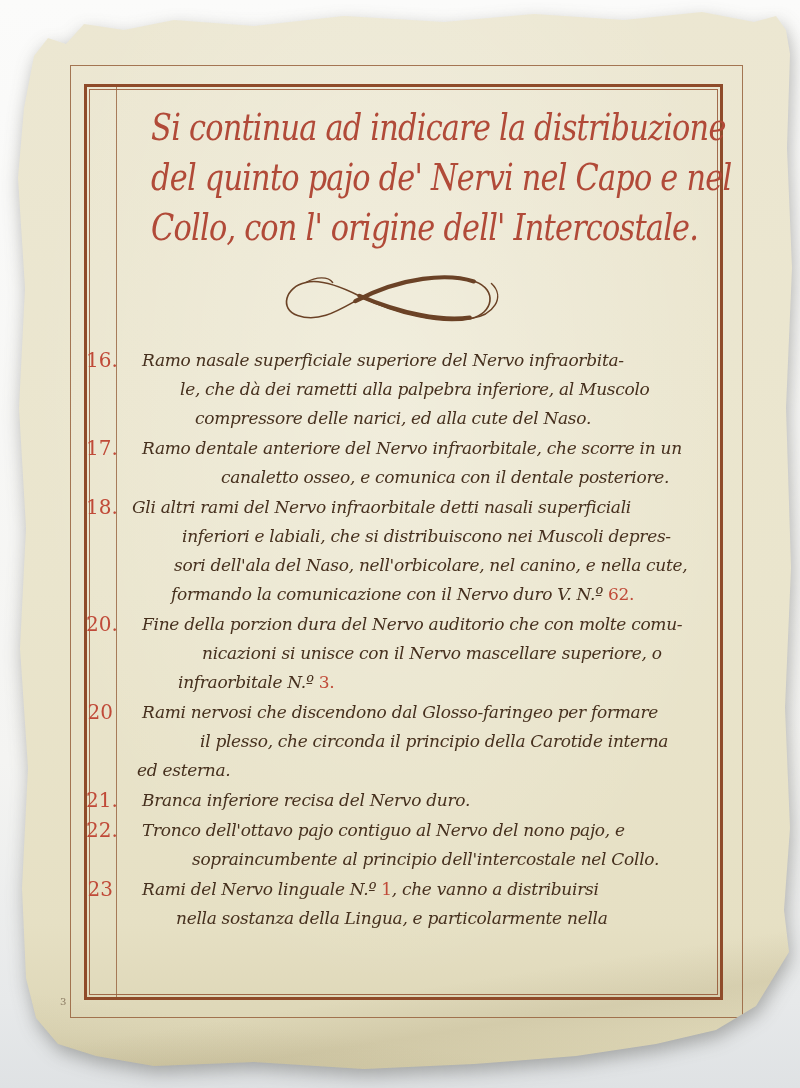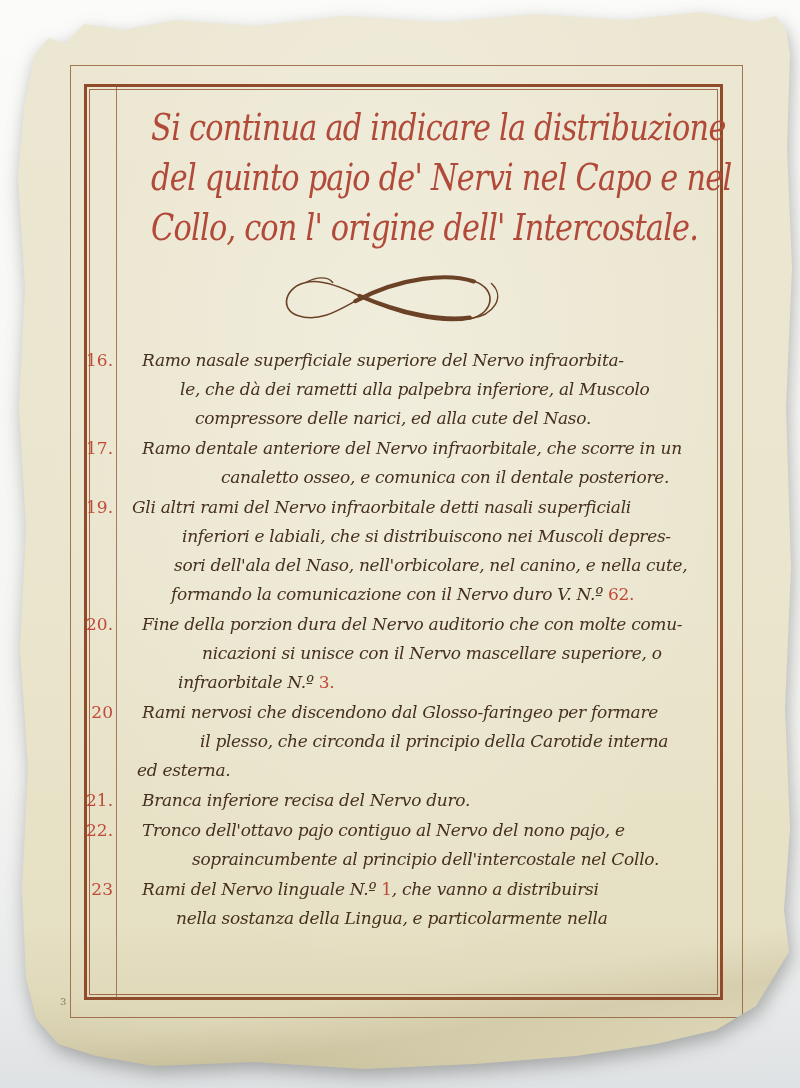--- a/index.html
+++ b/index.html
@@ -70,21 +70,21 @@
     width:238px;height:66px;
   }
   
   .items{
     position:absolute;left:72px;top:338px;right:76px;
     color:var(--ink);
   }
   .item-row{display:flex;margin-bottom:1px;}
   .item-number{
     width:30px;flex:0 0 30px;text-align:right;padding-right:3px;
-    color:var(--number-red);font-size:17px;line-height:29px;
+    color:var(--number-red);font-size:20px;line-height:29px;
   }
   .item-text{flex:1;min-width:0;}
   .item-line{
     font-style:italic;font-size:17px;line-height:29px;letter-spacing:-.3px;
     white-space:nowrap;
   }
   .item-line .red{color:var(--number-red);font-style:normal;}
   .margin-note{
     position:absolute;left:46px;top:988px;font-size:10px;color:#7b6a52;opacity:.85;
   }
@@ -126,21 +126,21 @@
             </div>
           </div>
           <div class="item-row">
             <div class="item-number">17.</div>
             <div class="item-text">
               <div class="item-line" style="padding-left: 26px;"><span>Ramo dentale anteriore del Nervo infraorbitale, che scorre in un</span></div>
               <div class="item-line" style="padding-left: 105px;"><span>canaletto osseo, e comunica con il dentale posteriore.</span></div>
             </div>
           </div>
           <div class="item-row">
-            <div class="item-number">19.</div>
+            <div class="item-number">18.</div>
             <div class="item-text">
               <div class="item-line" style="padding-left: 16px;"><span>Gli altri rami del Nervo infraorbitale detti nasali superficiali</span></div>
               <div class="item-line" style="padding-left: 66px;"><span>inferiori e labiali, che si distribuiscono nei Muscoli depres-</span></div>
               <div class="item-line" style="padding-left: 58px;"><span>sori dell'ala del Naso, nell'orbicolare, nel canino, e nella cute,</span></div>
               <div class="item-line" style="padding-left: 55px;"><span>formando la comunicazione con il Nervo duro V. N.º </span><span class="red">62.</span></div>
             </div>
           </div>
           <div class="item-row">
             <div class="item-number">20.</div>
             <div class="item-text">

